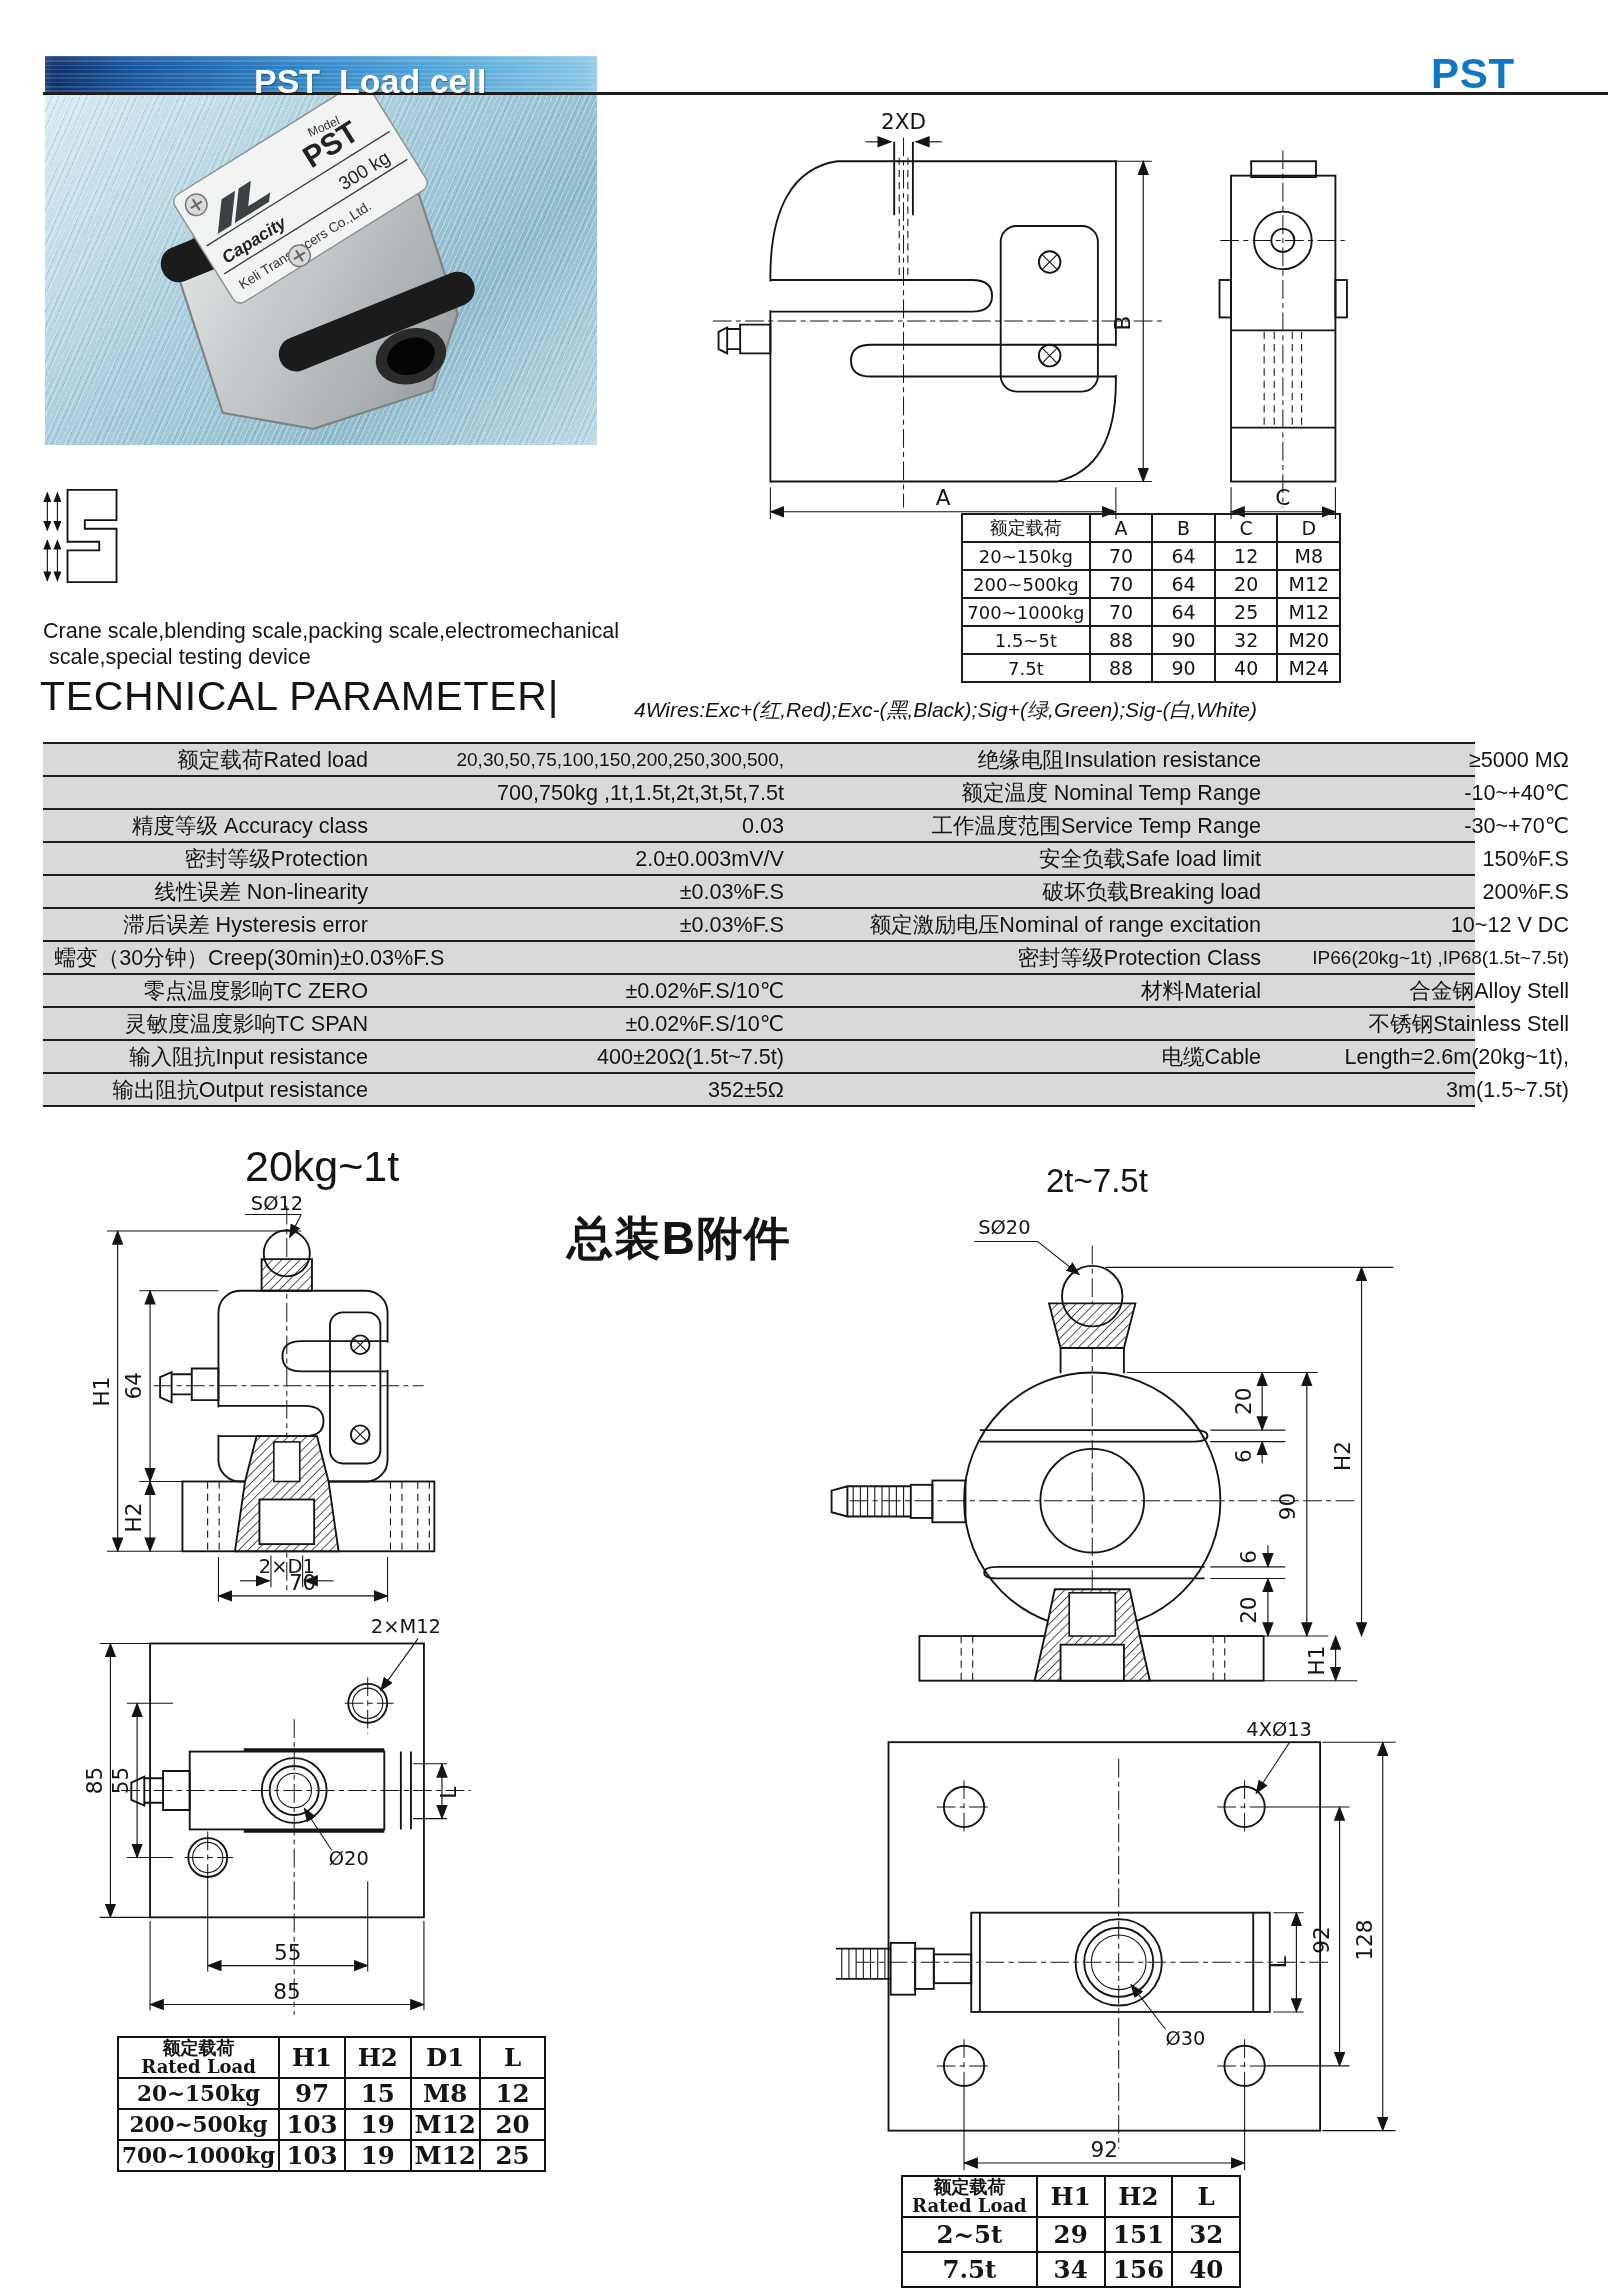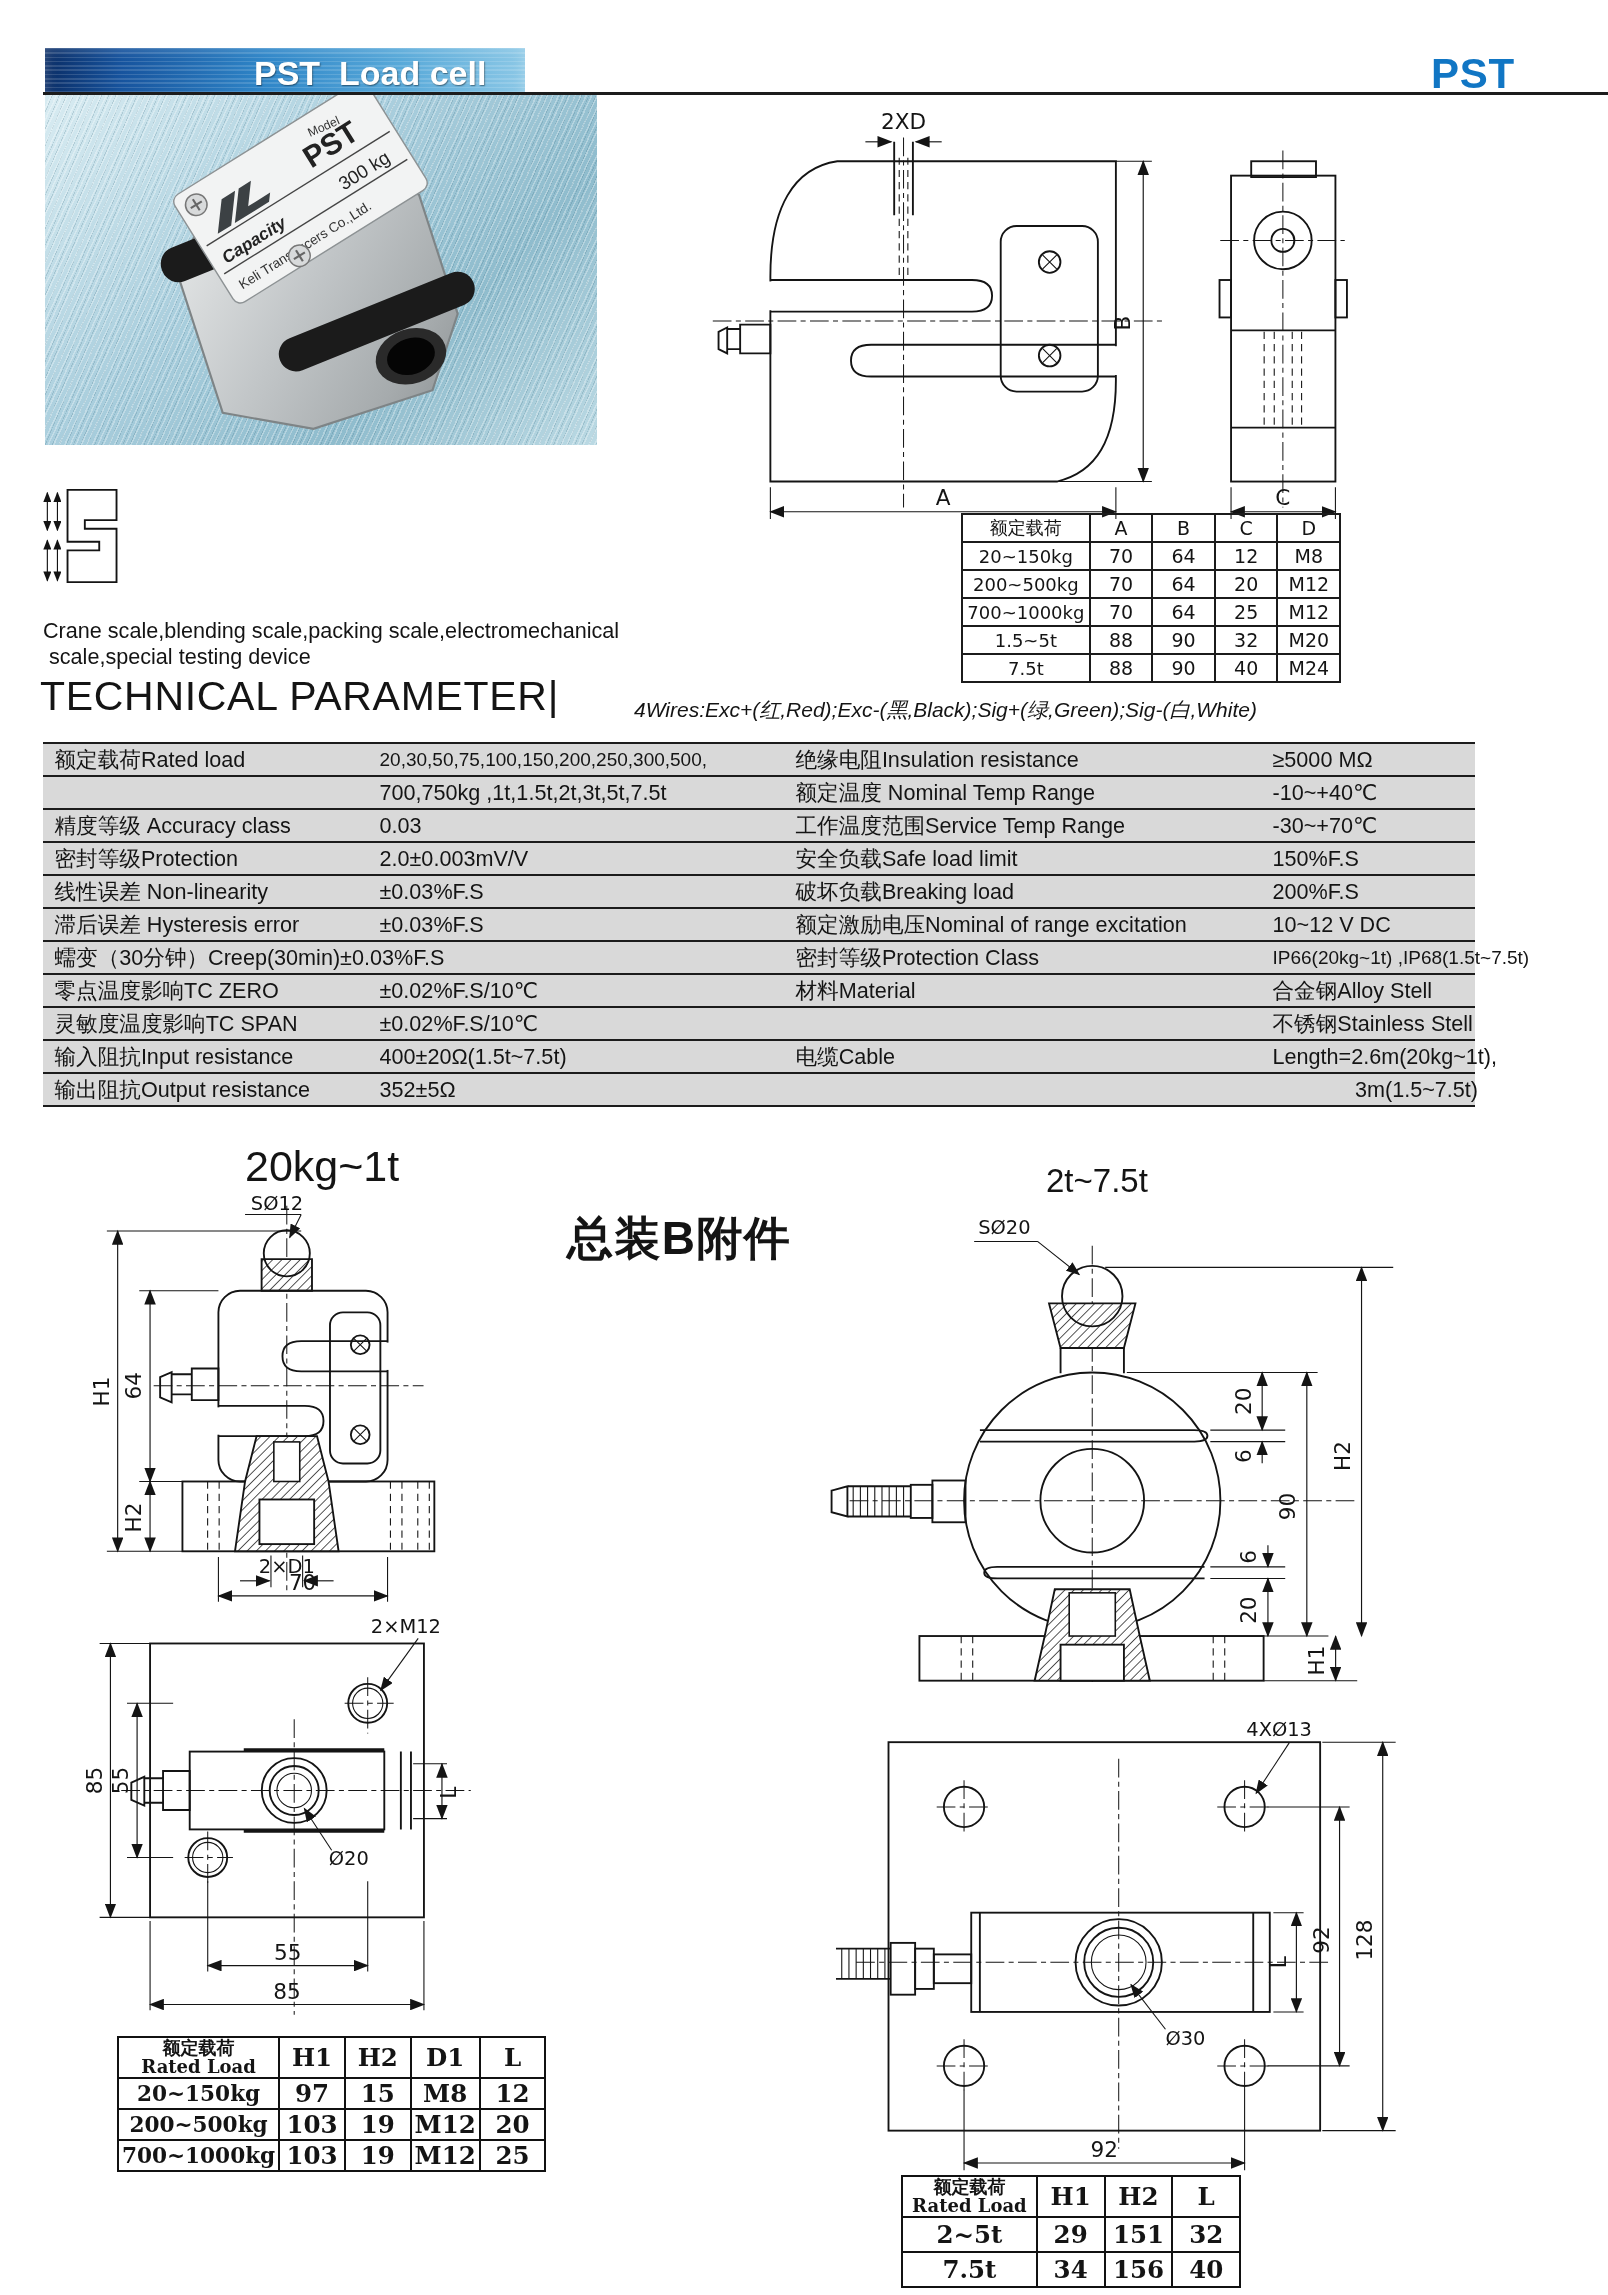--- a/index.html
+++ b/index.html
@@ -1,21 +1,21 @@
 <!DOCTYPE html>
 <html style="font-size:11.5px"><head>
 <meta charset="utf-8">
 <style>
   html,body{margin:0;padding:0;background:#fff;}
   #page{position:relative;width:1609px;height:2295px;background:#fff;overflow:hidden;
         font-family:"Liberation Sans","DejaVu Sans",sans-serif;color:#141414;}
   .abs{position:absolute;}
 
   
-  #banner{left:45px;top:48px;width:480px;height:53px;
+  #banner{left:45px;top:56px;width:552px;height:53px;
     background:linear-gradient(90deg,#0a2d66 0%,#17549e 16%,#2f86c8 46%,#58a9d9 74%,#8cc8e6 100%);
     box-shadow:inset 0 0 13px rgba(255,255,255,.25);}
   #banner:after{content:"";position:absolute;inset:0;
     background:repeating-linear-gradient(180deg,rgba(255,255,255,.14) 0 1.4px,rgba(0,0,0,0) 1.4px 4.3px);}
   #banner-title{position:absolute;left:209px;top:5.8px;font-size:34px;font-weight:bold;color:#fff;
     white-space:pre;z-index:2;text-shadow:0.7px 1.4px 1.4px rgba(0,0,0,.45);}
   #corner-brand{left:1431px;top:50px;font-size:42px;font-weight:bold;
     color:#1176c4;letter-spacing:0.7px;}
   #top-rule{left:43px;top:92px;width:1565px;height:2.9px;background:#1c1c1c;}
 
@@ -27,21 +27,21 @@
                repeating-linear-gradient(113deg,rgba(40,90,110,.18) 0 0.7px,rgba(0,0,0,0) 0.7px 6.5px);}
 
   
   #app-cn{left:43px;top:585px;font-size:23px;letter-spacing:0.7px;}
   #app-en1{left:43px;top:618px;font-size:21.6px;}
   #app-en2{left:49px;top:644px;font-size:21.6px;}
   #tech-title{left:40px;top:673px;font-size:41px;letter-spacing:0.7px;}
   #wires{left:634px;top:696px;font-size:21px;font-style:italic;}
 
   
-  #spec{left:43px;top:742px;width:1432px;background:#d9d9d9;border-top:2.9px solid #1c1c1c;}
+  #spec{left:43px;top:742px;width:1432px;background:#d9d9d9;border-top:2.9px solid #1c1c1c;text-align:right;}
   .srow{display:grid;grid-template-columns:325px 416px 477px 308px;height:31px;
         border-bottom:2.9px solid #1c1c1c;align-items:center;}
   .srow span{padding-left:11.5px;font-size:21.6px;white-space:nowrap;overflow:visible;}
   .srow .sm{font-size:19px;}
   .srow .indent{padding-left:94px;}
 
   
   table{border-collapse:collapse;}
   .dimtab{position:absolute;left:961px;top:513px;font-family:"DejaVu Sans",sans-serif;}
   .dimtab td{border:2.2px solid #1b1b1b;text-align:center;height:26px;font-size:19px;padding:0 4.3px;}

